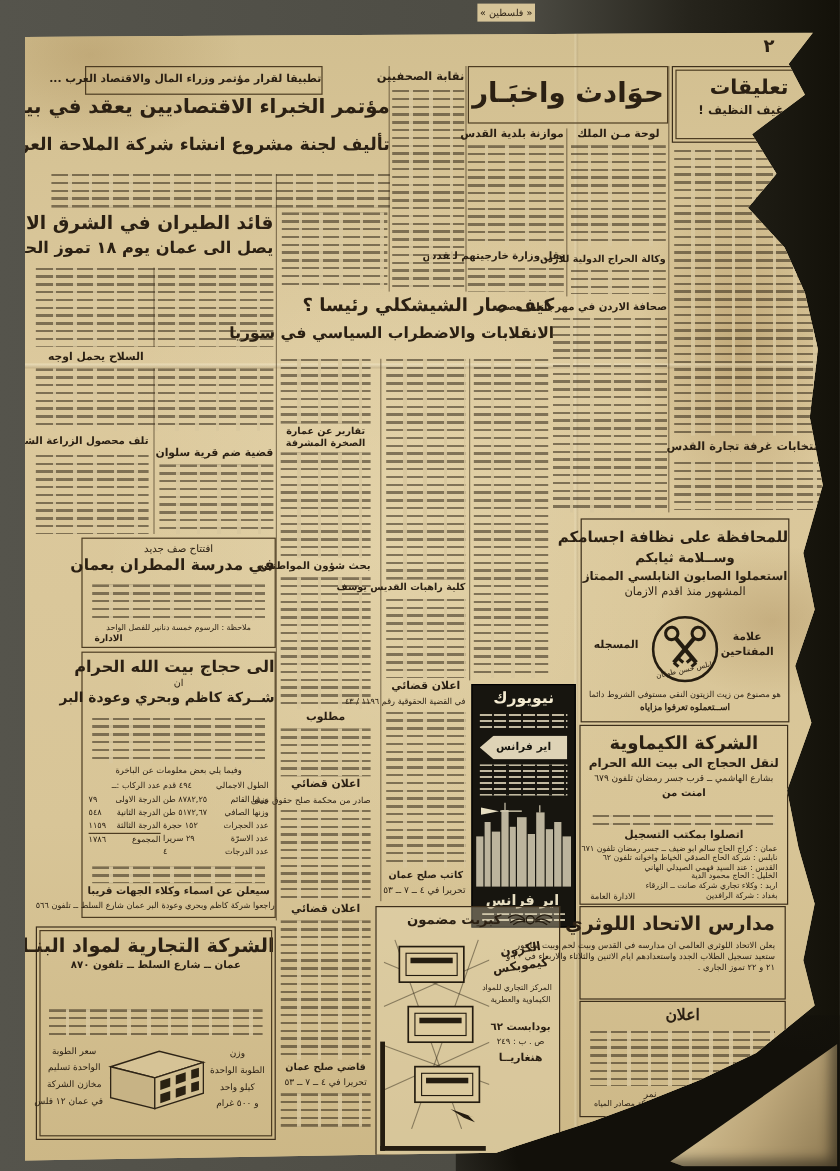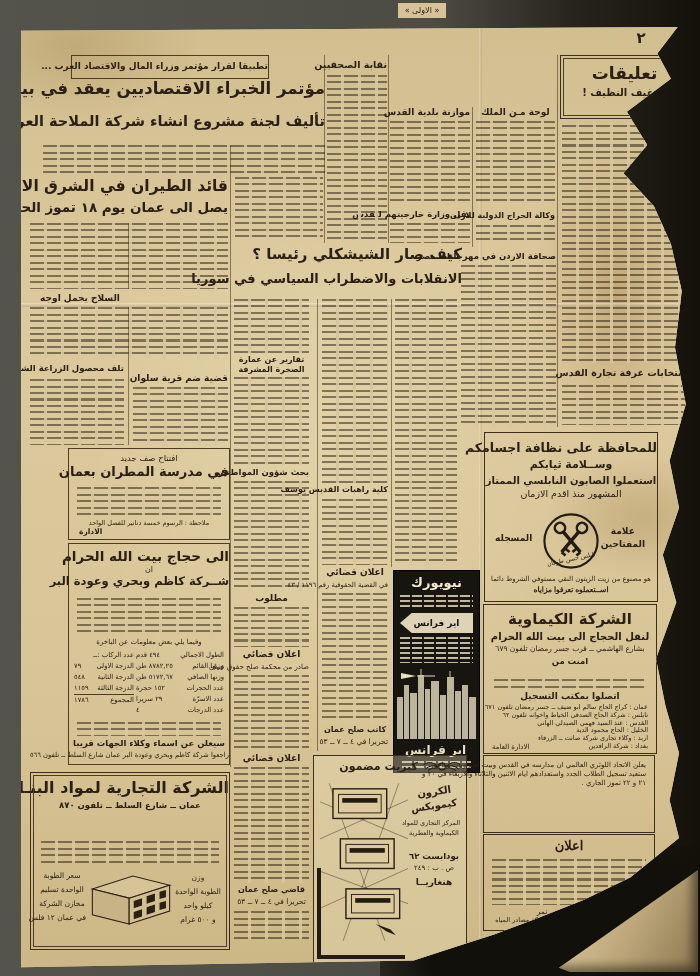--- a/index.html
+++ b/index.html
@@ -42,39 +42,42 @@
   .banner{clip-path:polygon(0 50%,16% 0,100% 0,100% 100%,16% 100%);background:#ded3b6;}
 </style>
 </head>
 <body>
 
 <div id="page">
   <div class="backdrop"></div>
   <div class="bd-br"></div>
 
   <div class="chip">
-    <span>« الاولى »</span>
+    <span>« فلسطين »</span>
   </div>
 
   <div class="paper">
     <div class="crease-h"></div>
     <div class="crease-v"></div>
 
     <div class="abs b" style="left:600px;top:2px;width:40px;font-size:15px;text-align:center;">٢</div>
 
     <div class="abs bx2" style="left:539px;top:28px;width:127px;height:62px;">
       <div class="bx2i"></div>
       <div class="c b" style="font-size:17px;margin-top:7px;">تعليقات</div>
       <div class="c b" style="font-size:10px;margin-top:4px;">الرغيف النظيف !</div>
     </div>
     <div class="abs sim" style="left:541px;top:98px;width:123px;height:238px;"></div>
     <div class="abs c b nw" style="left:541px;top:340px;width:123px;font-size:9.5px;">انتخابات غرفة تجارة القدس</div>
     <div class="abs sim" style="left:541px;top:358px;width:123px;height:40px;"></div>
     <div class="vr" style="left:536px;top:28px;height:372px;"></div>
 
+    <div class="abs bx" style="left:369px;top:28px;width:165px;height:46px;">
+      <div class="c b nw" style="font-size:23px;line-height:44px;">حوَادث واخبَـار</div>
+    </div>
     <div class="abs c b nw" style="left:455px;top:80px;width:79px;font-size:9px;">لوحة مـن الملك</div>
     <div class="abs sim" style="left:455px;top:94px;width:79px;height:84px;"></div>
     <div class="abs c b nw" style="left:369px;top:80px;width:80px;font-size:9px;">موازنة بلدية القدس</div>
     <div class="abs sim" style="left:369px;top:94px;width:80px;height:84px;"></div>
     <div class="vr" style="left:451px;top:80px;height:140px;"></div>
     <div class="abs c b nw" style="left:369px;top:182px;width:80px;font-size:8.5px;">نقل وزارة خارجيتهم للقدس</div>
     <div class="abs sim" style="left:369px;top:196px;width:80px;height:20px;"></div>
     <div class="abs c b nw" style="left:455px;top:184px;width:79px;font-size:8px;">وكالة الحراج الدولية للاردن</div>
     <div class="abs sim" style="left:455px;top:198px;width:79px;height:20px;"></div>
     <div class="abs c b nw" style="left:437px;top:224px;width:98px;font-size:8.5px;">صحافة الاردن في مهرجانات مصر</div>
@@ -255,20 +258,21 @@
         <div class="nw">نابلس : شركة الحاج الصدقي الخياط واخوانه تلفون ٦٢</div>
         <div class="nw">القدس : عند السيد فهمي الصيدلي الهاني</div>
         <div class="nw">الخليل : الحاج محمود الدية</div>
         <div class="nw">اربد : وكلاء تجاري شركة صانت ــ الزرقاء</div>
         <div class="nw">بغداد : شركة الرافدين</div>
       </div>
       <div class="abs nw" style="left:8px;bottom:2px;font-size:7px;">الادارة العامة</div>
     </div>
 
     <div class="abs bx2" style="left:462px;top:728px;width:170px;height:76px;">
+      <div class="b nw" style="font-size:16px;margin:4px 8px 0 0;">مدارس الاتحاد اللوثري</div>
       <div style="margin:5px 8px 0 4px;font-size:7px;line-height:9px;">
         <div class="nw">يعلن الاتحاد اللوثري العالمي ان مدارسه في القدس وبيت لحم وبيت ساحور</div>
         <div class="nw">ستعيد تسجيل الطلاب الجدد واستعدادهم ايام الاثنين والثلاثاء والاربعاء في ٢٠ و</div>
         <div class="nw">٢١ و ٢٢ تموز الجاري .</div>
       </div>
     </div>
 
     <div class="abs bx2" style="left:462px;top:807px;width:170px;height:95px;">
       <div class="c b nw" style="font-size:13px;margin-top:3px;font-family:Liberation Serif, serif;">اعلان</div>
       <div class="sim" style="position:absolute;left:8px;top:24px;width:154px;height:46px;"></div>

